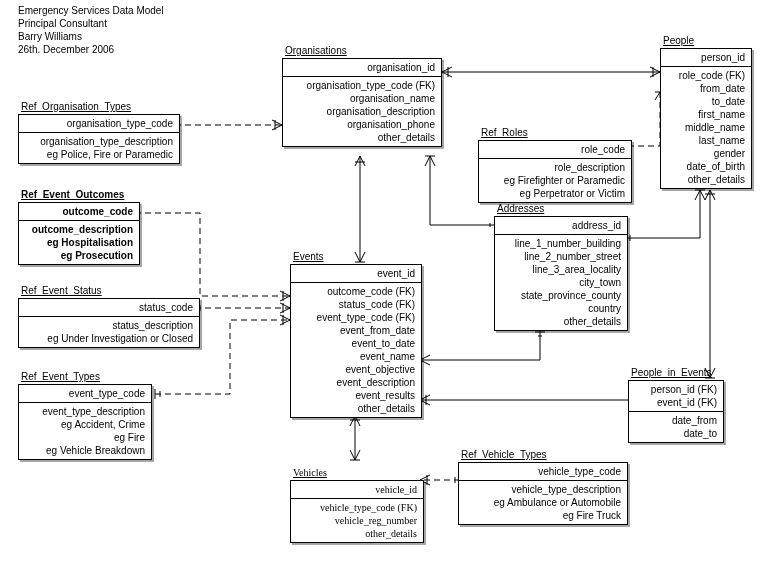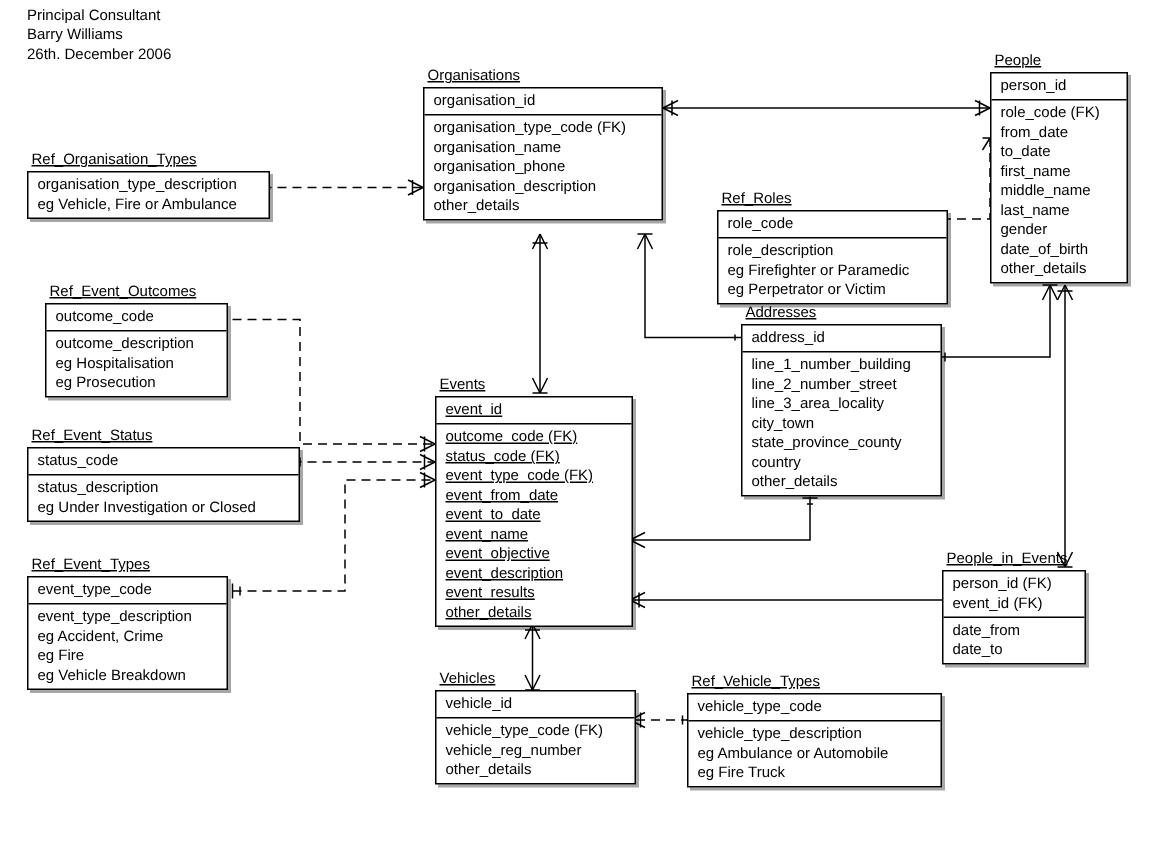--- a/index.html
+++ b/index.html
@@ -19,20 +19,21 @@
     top: 4px;
     left: 18px;
     font-size: 10px;
     line-height: 13px;
   }
   .entity {
     position: absolute;
     background: #fff;
     border: 1px solid #000;
     box-shadow: 2px 2px 0 rgba(0,0,0,0.35);
+    text-align: right;
   }
   .entity .title {
     position: absolute;
     top: -14px;
     left: 2px;
     font-size: 10px;
     text-decoration: underline;
     white-space: nowrap;
   }
   .entity .pk {
@@ -52,20 +53,21 @@
     height: 561px;
     pointer-events: none;
   }
   svg .solid { stroke:#000; stroke-width:1; fill:none; }
   svg .dashed { stroke:#000; stroke-width:1; fill:none; stroke-dasharray:6 4; }
 </style>
 </head>
 <body>
 
 <div class="header">
+  <div>Emergency Services Data Model</div>
   <div>Principal Consultant</div>
   <div>Barry Williams</div>
   <div>26th. December 2006</div>
 </div>
 
 <svg class="connectors">
 
   <path class="dashed" d="M165 125 L282 125"></path>
   <path class="solid" d="M165 120 L165 130 M170 123 L170 127"></path>
   <path class="solid" d="M282 125 L272 120 M282 125 L272 130 M275 120 L275 130"></path>
@@ -124,22 +126,22 @@
 </svg>
 
 <div class="entity" style="left:282px; top:58px; width:158px;">
   <div class="title">Organisations</div>
   <div class="pk">
       <div class="row">organisation_id</div>
     </div>
   <div class="attrs">
     <div class="row">organisation_type_code (FK)</div>
     <div class="row">organisation_name</div>
+    <div class="row">organisation_description</div>
     <div class="row">organisation_phone</div>
-    <div class="row">organisation_description</div>
     <div class="row">other_details</div>
   </div>
 </div>
 
 <div class="entity" style="left:660px; top:48px; width:90px;">
   <div class="title">People</div>
   <div class="pk">
       <div class="row">person_id</div>
     </div>
   <div class="attrs">
@@ -150,39 +152,42 @@
     <div class="row">middle_name</div>
     <div class="row">last_name</div>
     <div class="row">gender</div>
     <div class="row">date_of_birth</div>
     <div class="row">other_details</div>
   </div>
 </div>
 
 <div class="entity" style="left:18px; top:114px; width:160px;">
   <div class="title">Ref_Organisation_Types</div>
+  <div class="pk">
+      <div class="row">organisation_type_code</div>
+    </div>
   <div class="attrs">
     <div class="row">organisation_type_description</div>
-    <div class="row">eg Vehicle, Fire or Ambulance</div>
+    <div class="row">eg Police, Fire or Paramedic</div>
   </div>
 </div>
 
 <div class="entity" style="left:478px; top:140px; width:152px;">
   <div class="title">Ref_Roles</div>
   <div class="pk">
       <div class="row">role_code</div>
     </div>
   <div class="attrs">
     <div class="row">role_description</div>
     <div class="row">eg Firefighter or Paramedic</div>
     <div class="row">eg Perpetrator or Victim</div>
   </div>
 </div>
 
-<div class="entity" style="left:30px; top:202px; width:120px;">
+<div class="entity" style="left:18px; top:202px; width:120px;font-weight:bold;">
   <div class="title">Ref_Event_Outcomes</div>
   <div class="pk">
       <div class="row">outcome_code</div>
     </div>
   <div class="attrs">
     <div class="row">outcome_description</div>
     <div class="row">eg Hospitalisation</div>
     <div class="row">eg Prosecution</div>
   </div>
 </div>
@@ -207,21 +212,21 @@
   <div class="title">Ref_Event_Status</div>
   <div class="pk">
       <div class="row">status_code</div>
     </div>
   <div class="attrs">
     <div class="row">status_description</div>
     <div class="row">eg Under Investigation or Closed</div>
   </div>
 </div>
 
-<div class="entity" style="left:290px; top:264px; width:130px;text-decoration:underline;">
+<div class="entity" style="left:290px; top:264px; width:130px;">
   <div class="title">Events</div>
   <div class="pk">
       <div class="row">event_id</div>
     </div>
   <div class="attrs">
     <div class="row">outcome_code (FK)</div>
     <div class="row">status_code (FK)</div>
     <div class="row">event_type_code (FK)</div>
     <div class="row">event_from_date</div>
     <div class="row">event_to_date</div>
@@ -251,21 +256,21 @@
   <div class="pk">
     <div class="row">person_id (FK)</div>
     <div class="row">event_id (FK)</div>
   </div>
   <div class="attrs">
     <div class="row">date_from</div>
     <div class="row">date_to</div>
   </div>
 </div>
 
-<div class="entity" style="left:290px; top:460px; width:132px;">
+<div class="entity" style="left:290px; top:480px; width:132px;font-family:Liberation Serif, serif;">
   <div class="title">Vehicles</div>
   <div class="pk">
       <div class="row">vehicle_id</div>
     </div>
   <div class="attrs">
     <div class="row">vehicle_type_code (FK)</div>
     <div class="row">vehicle_reg_number</div>
     <div class="row">other_details</div>
   </div>
 </div>

